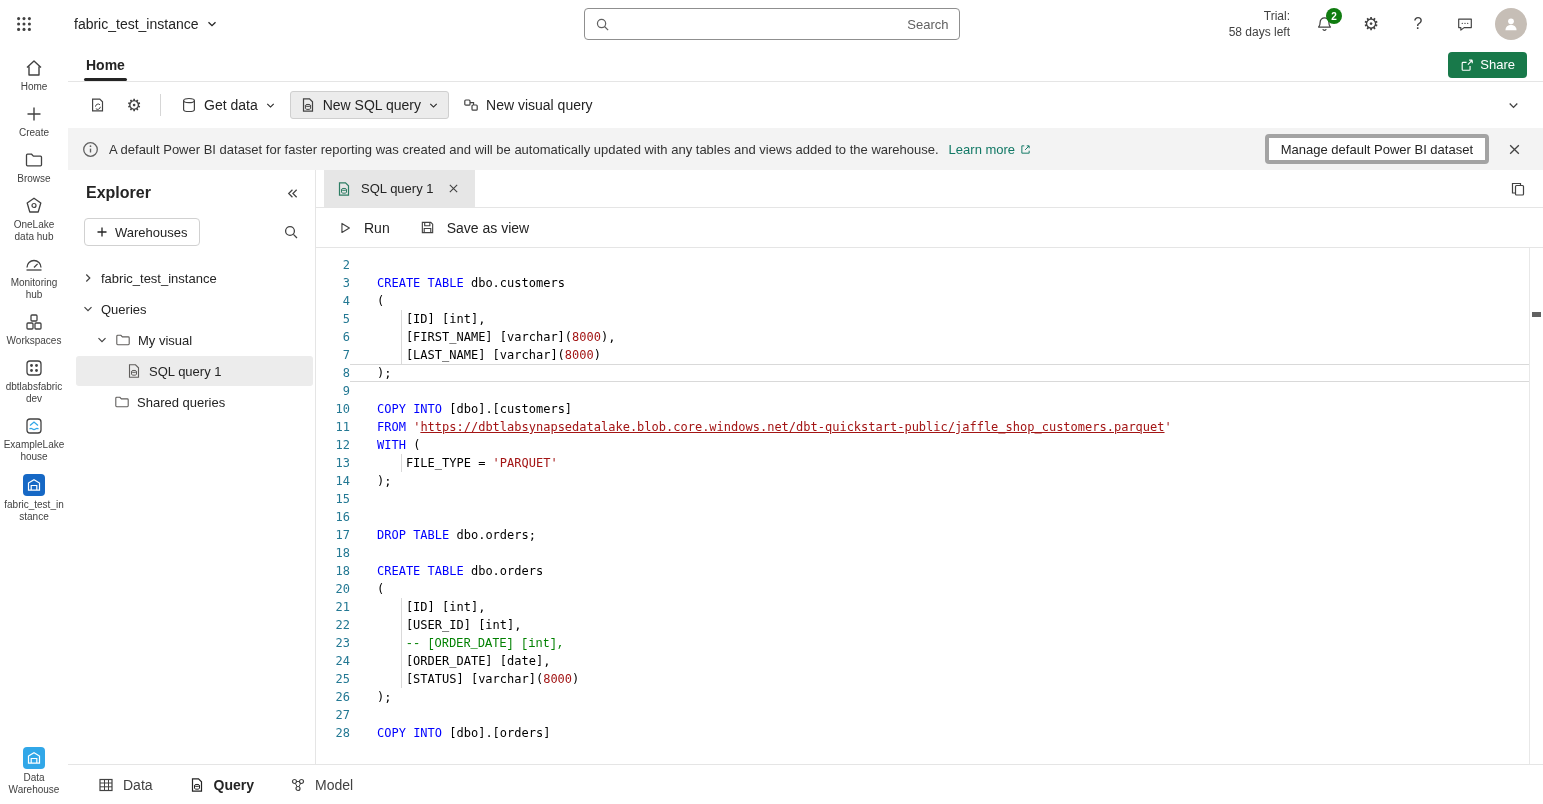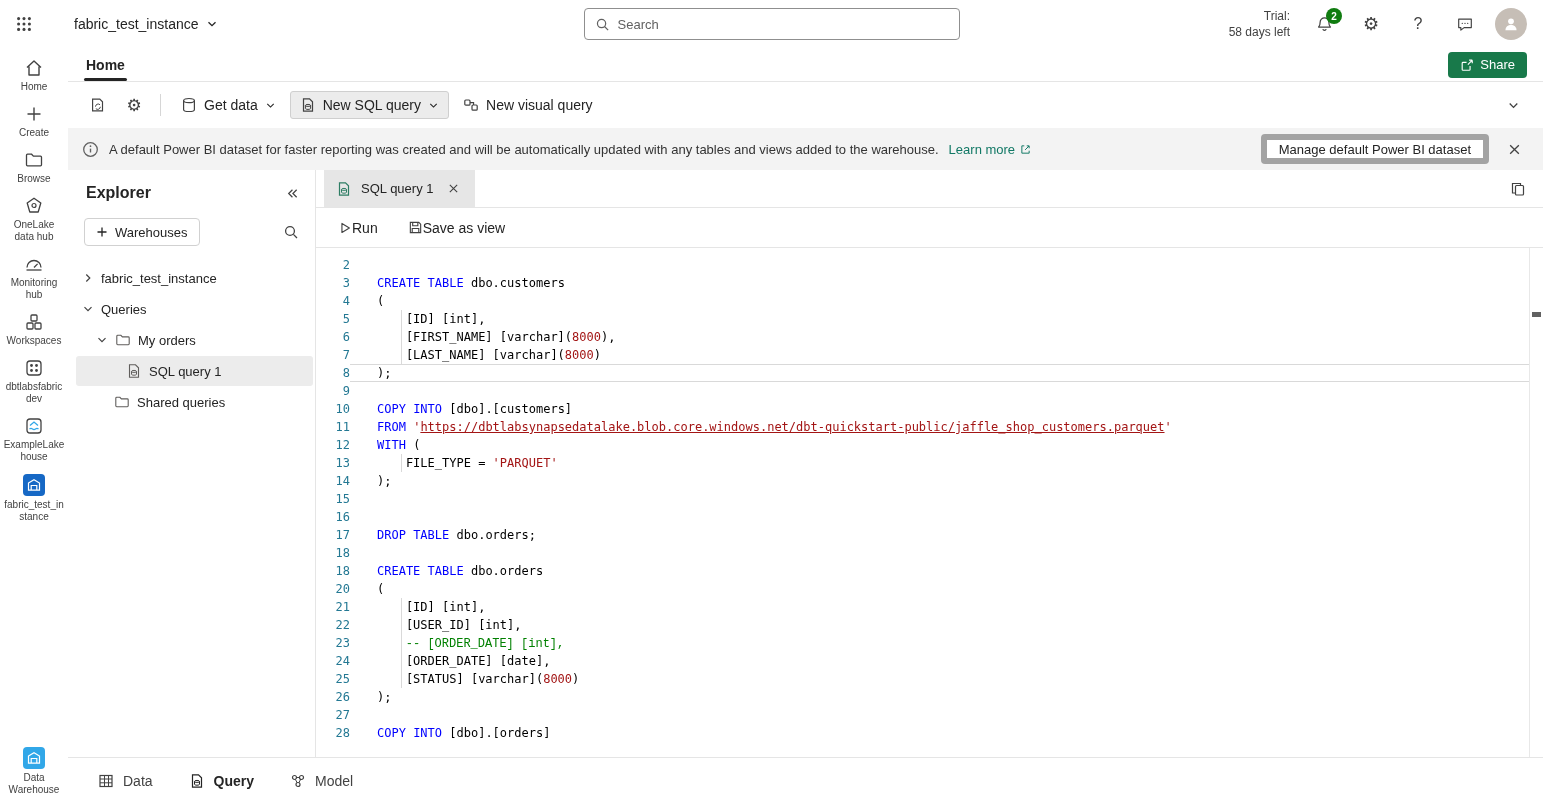--- a/index.html
+++ b/index.html
@@ -5,21 +5,21 @@
   *{margin:0;padding:0;box-sizing:border-box;}
   html,body{width:1543px;height:804px;overflow:hidden;}
   body{font-family:"Liberation Sans",sans-serif;background:#fff;color:#242424;font-size:14px;}
   svg{display:block;}
 
   
   .topbar{height:48px;display:flex;align-items:center;position:relative;background:#fff;padding-right:16px;}
   .waffle-btn{width:48px;height:48px;display:flex;align-items:center;justify-content:center;color:#424242;cursor:pointer;}
   .app-name{display:flex;align-items:center;gap:7px;font-size:14px;margin-left:26px;cursor:pointer;color:#242424;}
   .search-wrap{position:absolute;left:50%;transform:translateX(-50%);width:376px;height:32px;border:1px solid #8f8f8f;border-radius:4px;display:flex;align-items:center;padding:0 10px;background:#fff;color:#616161;}
-  .search-wrap input{border:none;outline:none;flex:1;font-size:13px;margin-left:8px;font-family:inherit;color:#0369a1;background:transparent;}
+  .search-wrap input{border:none;outline:none;flex:1;font-size:13px;margin-left:8px;font-family:inherit;color:#0369a1;background:transparent;text-align:right;}
   .search-wrap input::placeholder{color:#616161;}
   .topbar-right{margin-left:auto;display:flex;align-items:center;gap:13px;}
   .trial{font-size:12px;text-align:right;color:#424242;line-height:1.35;margin-right:4px;}
   .icon-btn{width:34px;height:34px;display:flex;align-items:center;justify-content:center;position:relative;color:#424242;cursor:pointer;background:none;border:none;}
   .badge{position:absolute;top:1px;right:-1px;background:var(--badge_green);color:#fff;border-radius:50%;min-width:16px;height:16px;font-size:10px;display:flex;align-items:center;justify-content:center;font-weight:700;}
   .help-glyph{font-size:16px;color:#424242;}
   .gear-glyph{font-size:18px;color:#424242;line-height:1;}
   .avatar{width:32px;height:32px;border-radius:50%;background:#c6beb6;display:flex;align-items:center;justify-content:center;color:#fff;cursor:pointer;}
 
   
@@ -43,21 +43,21 @@
   .tb-icon{width:32px;height:30px;display:flex;align-items:center;justify-content:center;color:#424242;background:none;border:none;cursor:pointer;border-radius:4px;}
   .tb-sep{width:1px;height:22px;background:#d6d6d6;margin:0 6px;}
   .tb-btn{display:flex;align-items:center;gap:7px;font-size:14px;padding:5px 9px;border-radius:3px;color:#242424;background:transparent;border:1px solid transparent;font-family:inherit;cursor:pointer;}
   .tb-btn .ic{color:#424242;}
   .tb-btn.pressed{background:#ececec;border-color:#cfcfcf;}
   .ribbon-collapse{margin-left:auto;color:#424242;}
 
   
   .banner{height:42px;background:#f3f3f3;display:flex;align-items:center;padding:0 14px;gap:10px;font-size:13px;color:#333;}
   .banner .learn{color:var(--link_teal);display:inline-flex;align-items:center;gap:4px;text-decoration:none;cursor:pointer;}
-  .manage-btn{margin-left:auto;background:#fff;border:6px solid #a3a3a3;border-radius:4px;height:30px;padding:0 12px;font-size:13px;font-family:inherit;cursor:pointer;color:#242424;}
+  .manage-btn{margin-left:auto;background:#fff;border:4px solid #a3a3a3;border-radius:4px;height:30px;padding:0 12px;font-size:13px;font-family:inherit;cursor:pointer;color:#242424;}
   .banner-close{width:30px;height:30px;display:flex;align-items:center;justify-content:center;color:#424242;background:none;border:none;cursor:pointer;}
 
   
   .workspace{flex:1;display:flex;min-height:0;}
   .explorer{width:248px;flex:none;border-right:1px solid #e5e5e5;padding-top:14px;display:flex;flex-direction:column;background:#fff;}
   .exp-head{display:flex;align-items:center;padding:0 16px 0 18px;margin-bottom:16px;}
   .exp-title{font-size:16px;font-weight:700;}
   .collapse-btn{margin-left:auto;color:#424242;background:none;border:none;cursor:pointer;}
   .exp-actions{display:flex;align-items:center;padding:0 16px;margin-bottom:16px;}
   .wh-btn{display:flex;align-items:center;gap:7px;border:1px solid #d1d1d1;background:#fff;border-radius:4px;height:28px;padding:0 11px;font-size:13px;font-family:inherit;cursor:pointer;color:#242424;}
@@ -69,42 +69,42 @@
   .tree-row .t-ic{color:#605e5c;flex:none;display:flex;}
   .pl1{padding-left:6px;} .pl2{padding-left:20px;} .pl3{padding-left:50px;} .pl4{padding-left:38px;}
 
   .query-area{flex:1;display:flex;flex-direction:column;min-width:0;background:#fff;}
   .tabstrip{height:38px;border-bottom:1px solid #e5e5e5;display:flex;align-items:stretch;padding:0 10px 0 8px;}
   .qtab{background:#e6e6e6;display:flex;align-items:center;gap:9px;padding:0 10px 0 12px;font-size:13px;cursor:pointer;}
   .qtab .title{font-weight:400;color:#242424;}
   .qtab-close{width:22px;height:22px;display:flex;align-items:center;justify-content:center;color:#424242;background:none;border:none;cursor:pointer;border-radius:3px;}
   .copy-btn{margin-left:auto;align-self:center;color:#424242;background:none;border:none;cursor:pointer;width:30px;height:30px;display:flex;align-items:center;justify-content:center;}
   .runbar{height:40px;display:flex;align-items:center;gap:30px;padding:0 22px;border-bottom:1px solid #e5e5e5;}
-  .runbar button{display:flex;align-items:center;gap:0;font-size:14px;background:none;border:none;font-family:inherit;color:#242424;cursor:pointer;}
+  .runbar button{display:flex;align-items:center;gap:12px;font-size:14px;background:none;border:none;font-family:inherit;color:#242424;cursor:pointer;}
   .runbar .ic{color:#424242;}
 
   
   .editor{flex:1;display:flex;min-height:0;background:#fff;}
   .editor-scroll{flex:1;padding-top:8px;overflow:hidden;}
   .code-row{display:flex;height:18px;line-height:18px;font-family:"DejaVu Sans Mono","Liberation Mono",monospace;font-size:12px;}
   .ln{width:34px;text-align:right;color:var(--line_number);flex:none;user-select:none;}
   .code{flex:1;white-space:pre;padding-left:27px;position:relative;color:#000;}
   .code-row.cur .code{box-shadow:inset 0 1px 0 #d9d9d9, inset 0 -1px 0 #d9d9d9;}
   .indent-guide{position:absolute;left:51px;top:0;bottom:0;border-left:1px solid #d9d9d9;}
   .tok-k{color:var(--keyword);}
   .tok-p{color:#000;}
   .tok-s{color:var(--string);}
   .tok-u{color:var(--string);text-decoration:underline;}
   .tok-n{color:var(--number);}
   .tok-c{color:var(--comment);font-family:Liberation Mono, monospace;}
   .overview{width:14px;flex:none;border-left:1px solid #e8e8e8;position:relative;}
   .ov-marker{position:absolute;top:64px;left:2px;width:9px;height:5px;background:#616161;}
 
   
-  .bottombar{height:47px;border-top:1px solid #e5e5e5;display:flex;align-items:center;gap:36px;padding:0 30px;background:#fff;}
+  .bottombar{height:40px;border-top:1px solid #e5e5e5;display:flex;align-items:center;gap:36px;padding:0 30px;background:#fff;}
   .bt-tab{display:flex;align-items:center;gap:9px;font-size:14px;color:#424242;cursor:pointer;background:none;border:none;font-family:inherit;}
   .bt-tab .ic{color:#424242;}
   .bt-tab.selected{color:#242424;font-weight:700;}
   .bt-tab.selected .ic{color:#242424;}
 </style>
 </head>
 <body>
 
 <header class="topbar">
   <button class="waffle-btn" style="background:none;border:none;">
@@ -429,21 +429,21 @@
             <span class="chev">
                 <svg width="12" height="12" viewBox="0 0 12 12">
                   <path d="M2.5 4.2 6 7.7l3.5-3.5" fill="none" stroke="currentColor" stroke-width="1.2"></path>
                 </svg>
               </span>
             <span class="t-ic">
                 <svg width="16" height="16" viewBox="0 0 16 16">
                   <path d="M1.8 4.2c0-.5.4-.9.9-.9h3.2l1.5 1.6h5.9c.5 0 .9.4.9.9v6c0 .5-.4.9-.9.9H2.7c-.5 0-.9-.4-.9-.9z" fill="none" stroke="currentColor" stroke-width="1.1"></path>
                 </svg>
               </span>
-            <span>My orders</span>
+            <span>My visual</span>
           </div>
           <div class="tree-row pl3 selected">
             <span class="t-ic">
                 <svg width="16" height="16" viewBox="0 0 16 16">
                   <path d="M3.5 1.8h6l3 3v9.4h-9z" fill="none" stroke="currentColor" stroke-width="1.1"></path>
                   <ellipse cx="8" cy="8.4" rx="2.5" ry="1" fill="none" stroke="currentColor" stroke-width="1"></ellipse>
                   <path d="M5.5 8.4v2.8c0 .6 1.1 1 2.5 1s2.5-.4 2.5-1V8.4" fill="none" stroke="currentColor" stroke-width="1"></path>
                 </svg>
               </span>
             <span>SQL query 1</span>

